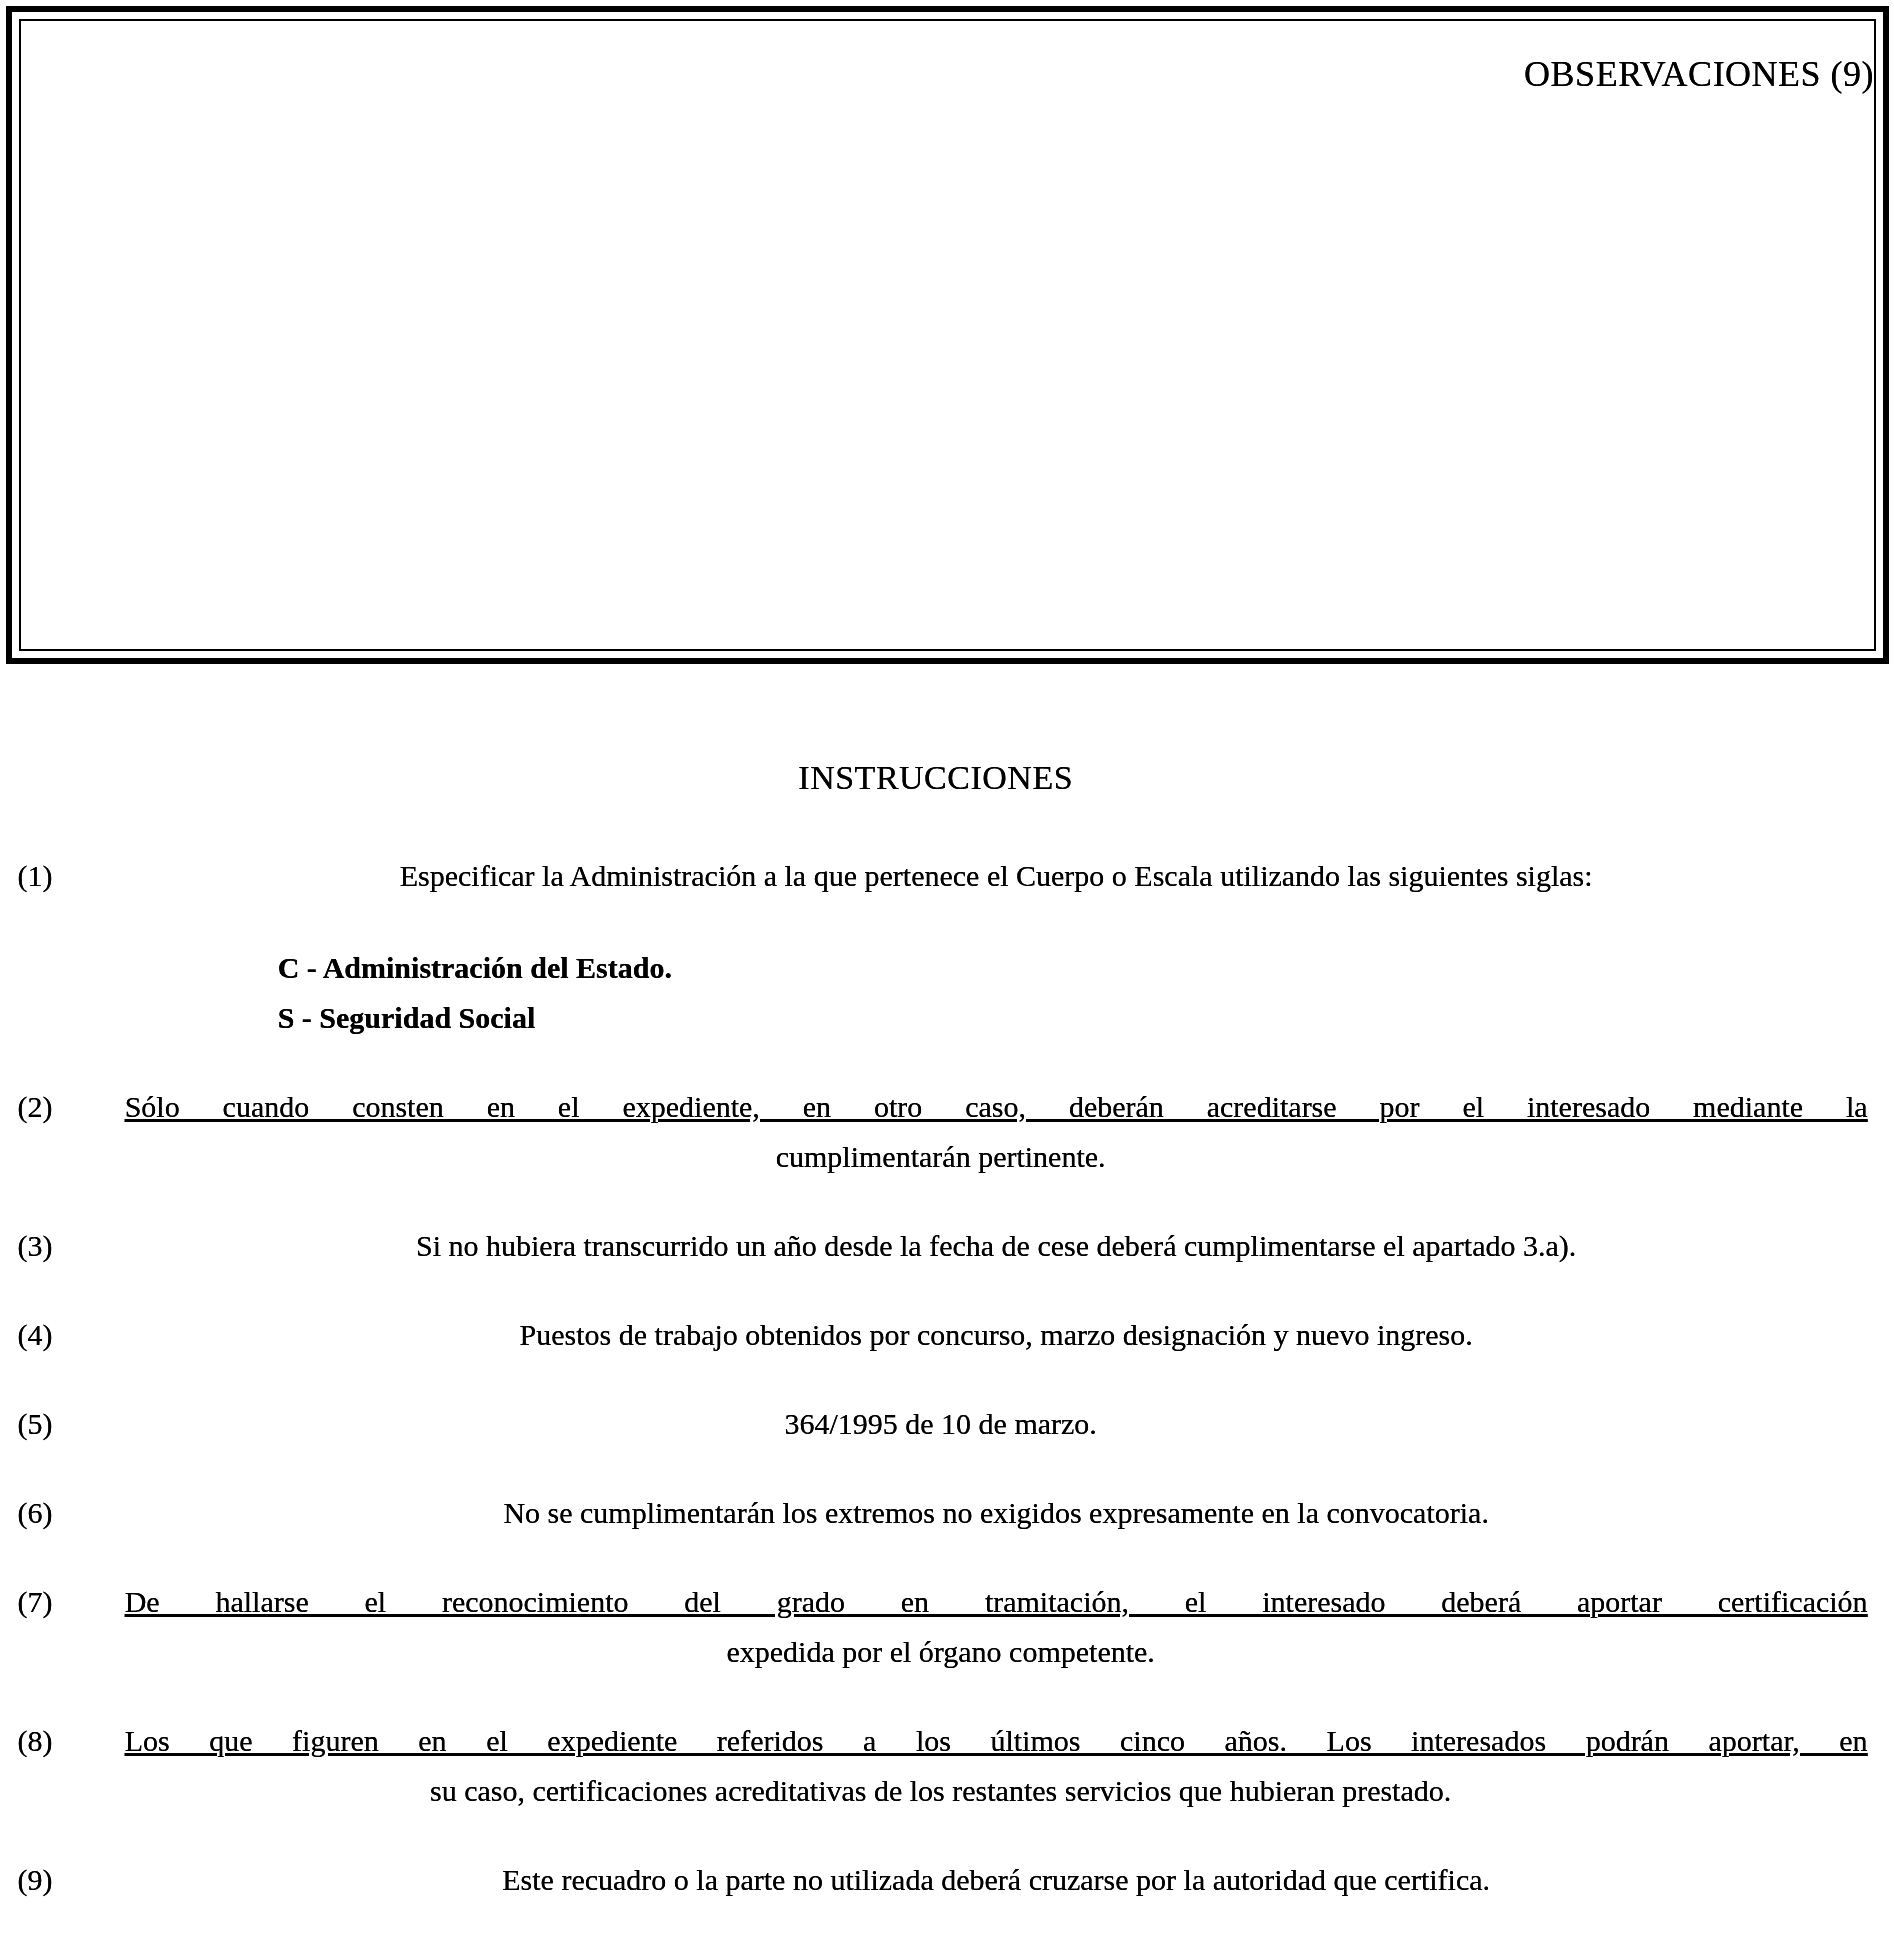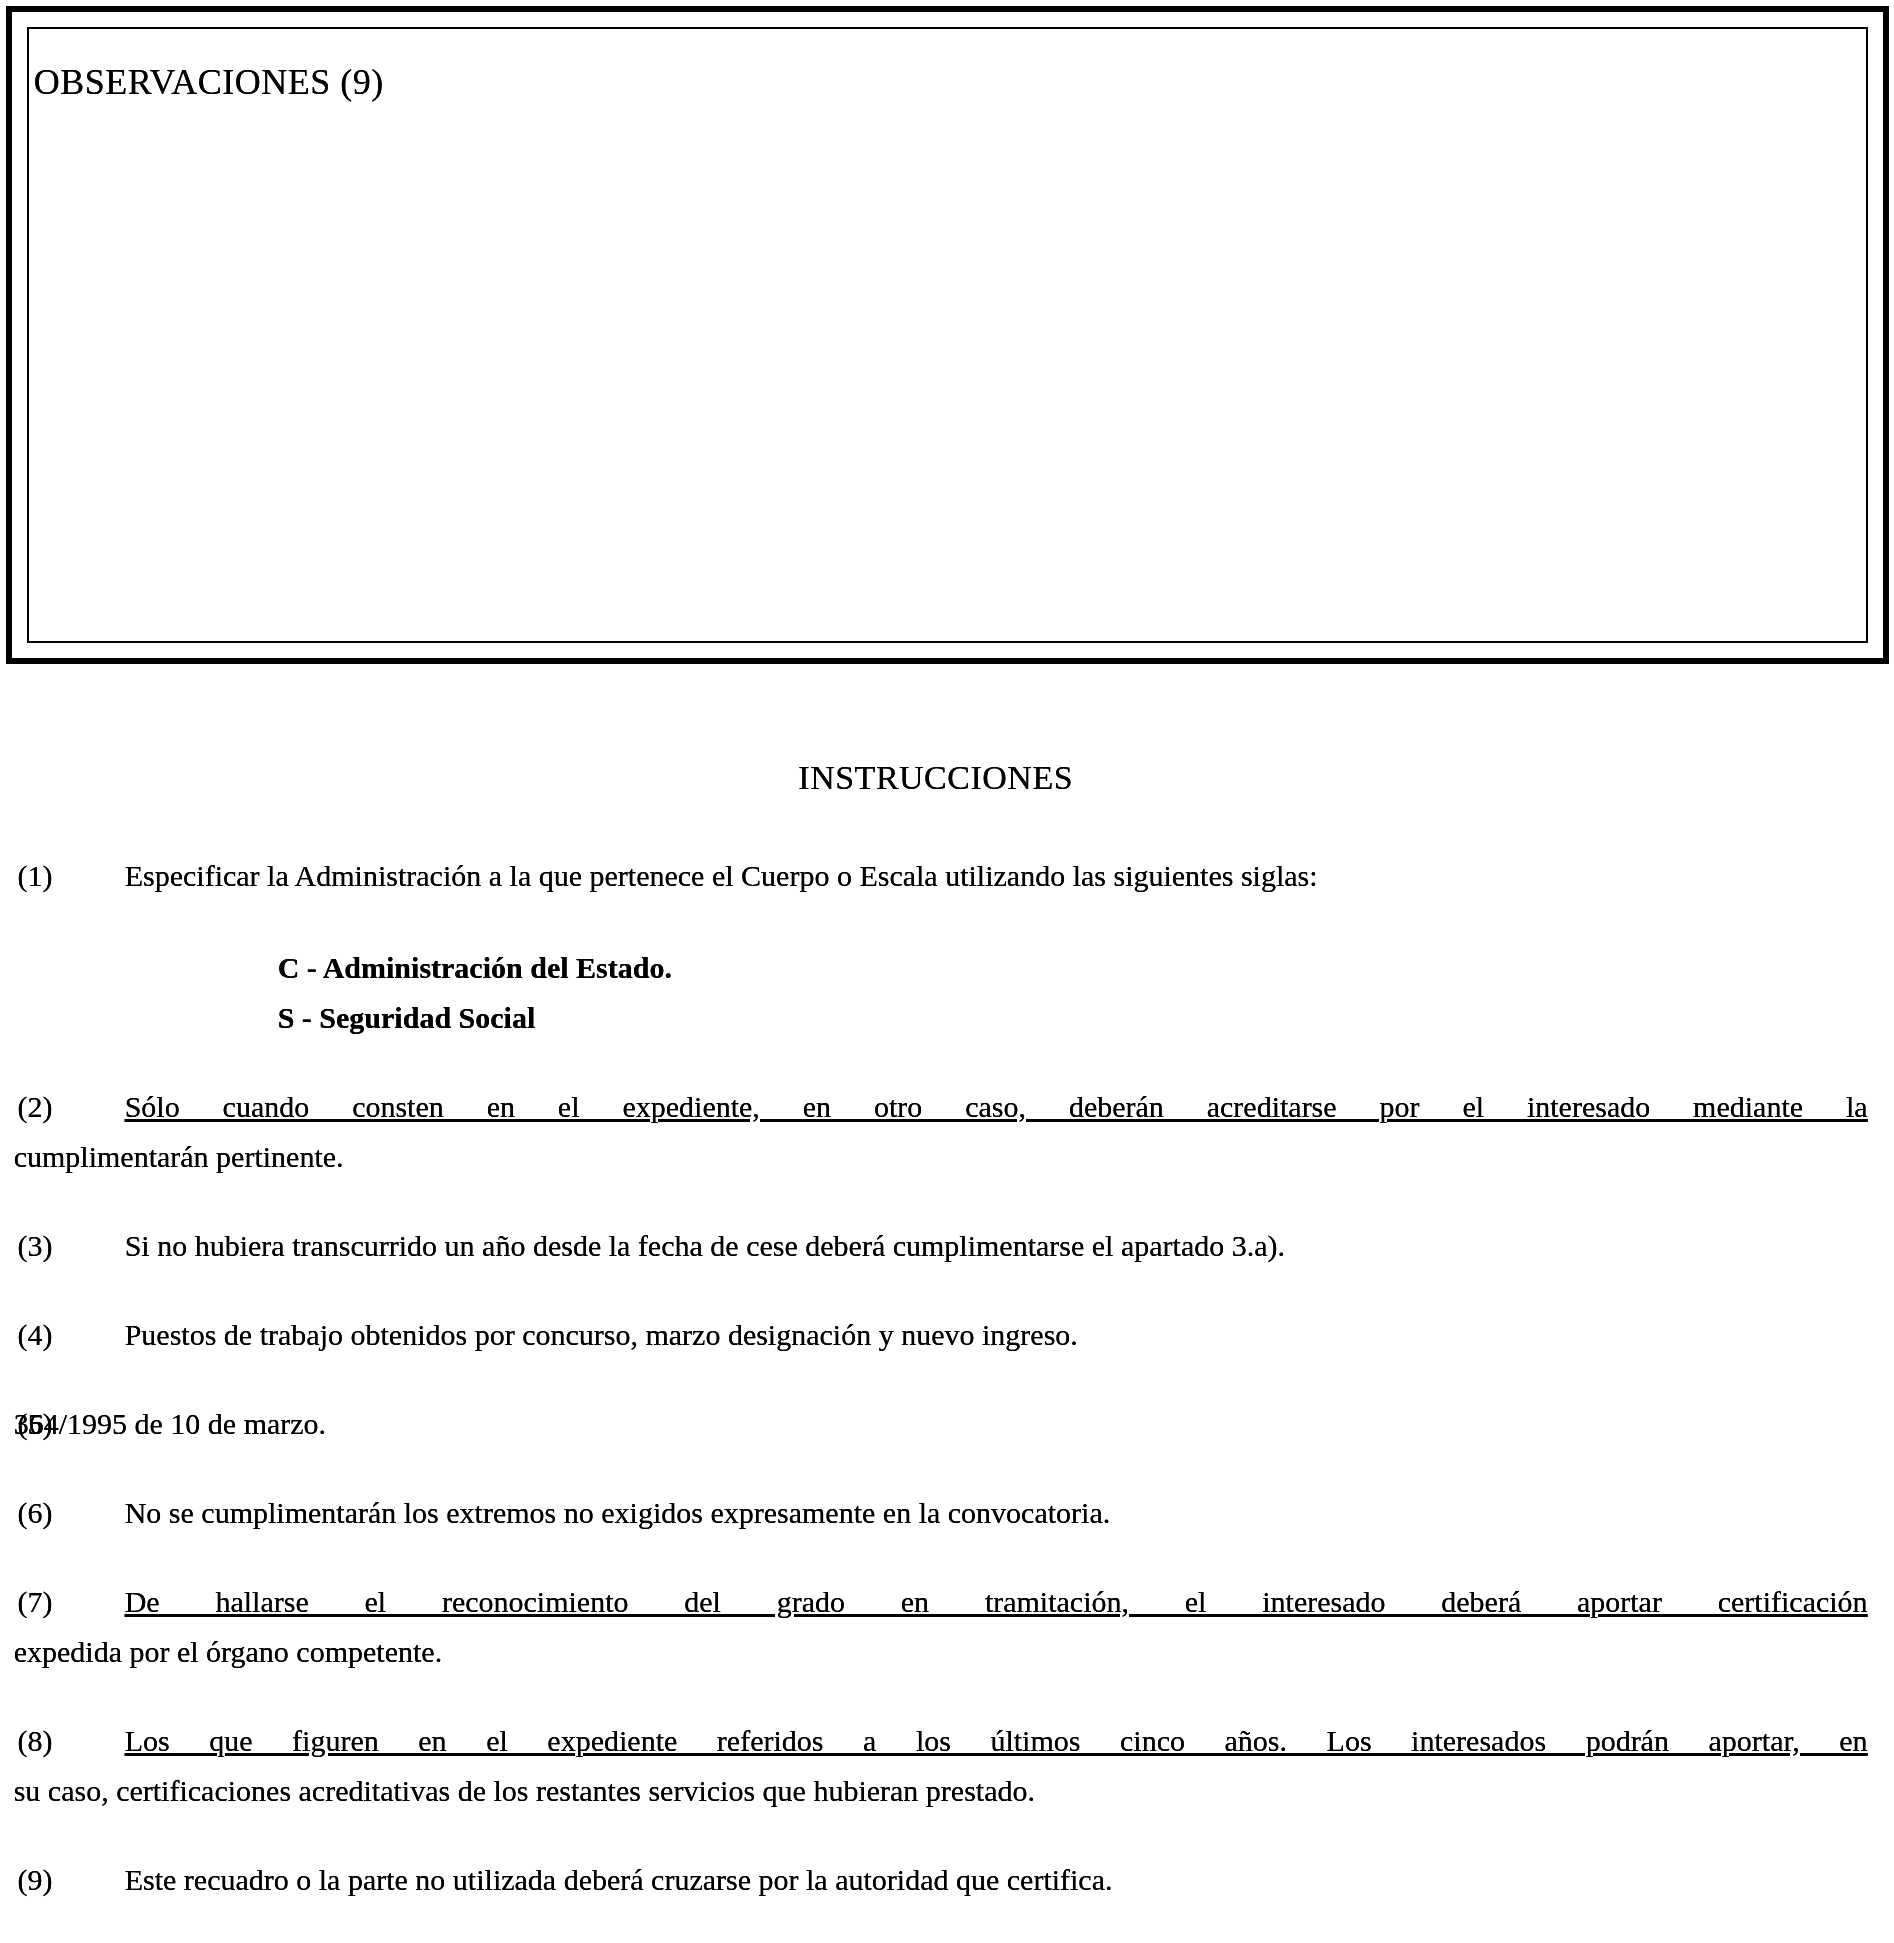--- a/index.html
+++ b/index.html
@@ -16,21 +16,22 @@
     
     text-shadow: 0 0 0.6px #000;
   }
 
   
   .obs-box {
     box-sizing: border-box;
     margin: 5.9px 5.9px 0 5.9px;
     height: 658px;
     border: 6.9px solid #000;
-    padding: 15px;
+    padding: 7px;
+    text-align: right;
   }
   .obs-inner {
     box-sizing: border-box;
     width: 100%;
     height: 100%;
     border: 2.9px solid #000;
     padding: 32px 0 0 4.9px;
   }
   .obs-label {
     font-size: 36px;
@@ -62,21 +63,21 @@
   }
   .instr-item:last-child {
     margin-bottom: 0;
   }
   .num {
     position: absolute;
     left: 3.9px;
     top: 0;
   }
   .line {
-    text-align: left;
+    text-align: center;
   }
   .line-first {
     padding-left: 111px;
   }
   .fill {
     text-align: justify;
     text-align-last: justify;
     text-decoration: underline;
   }
   .sub {

